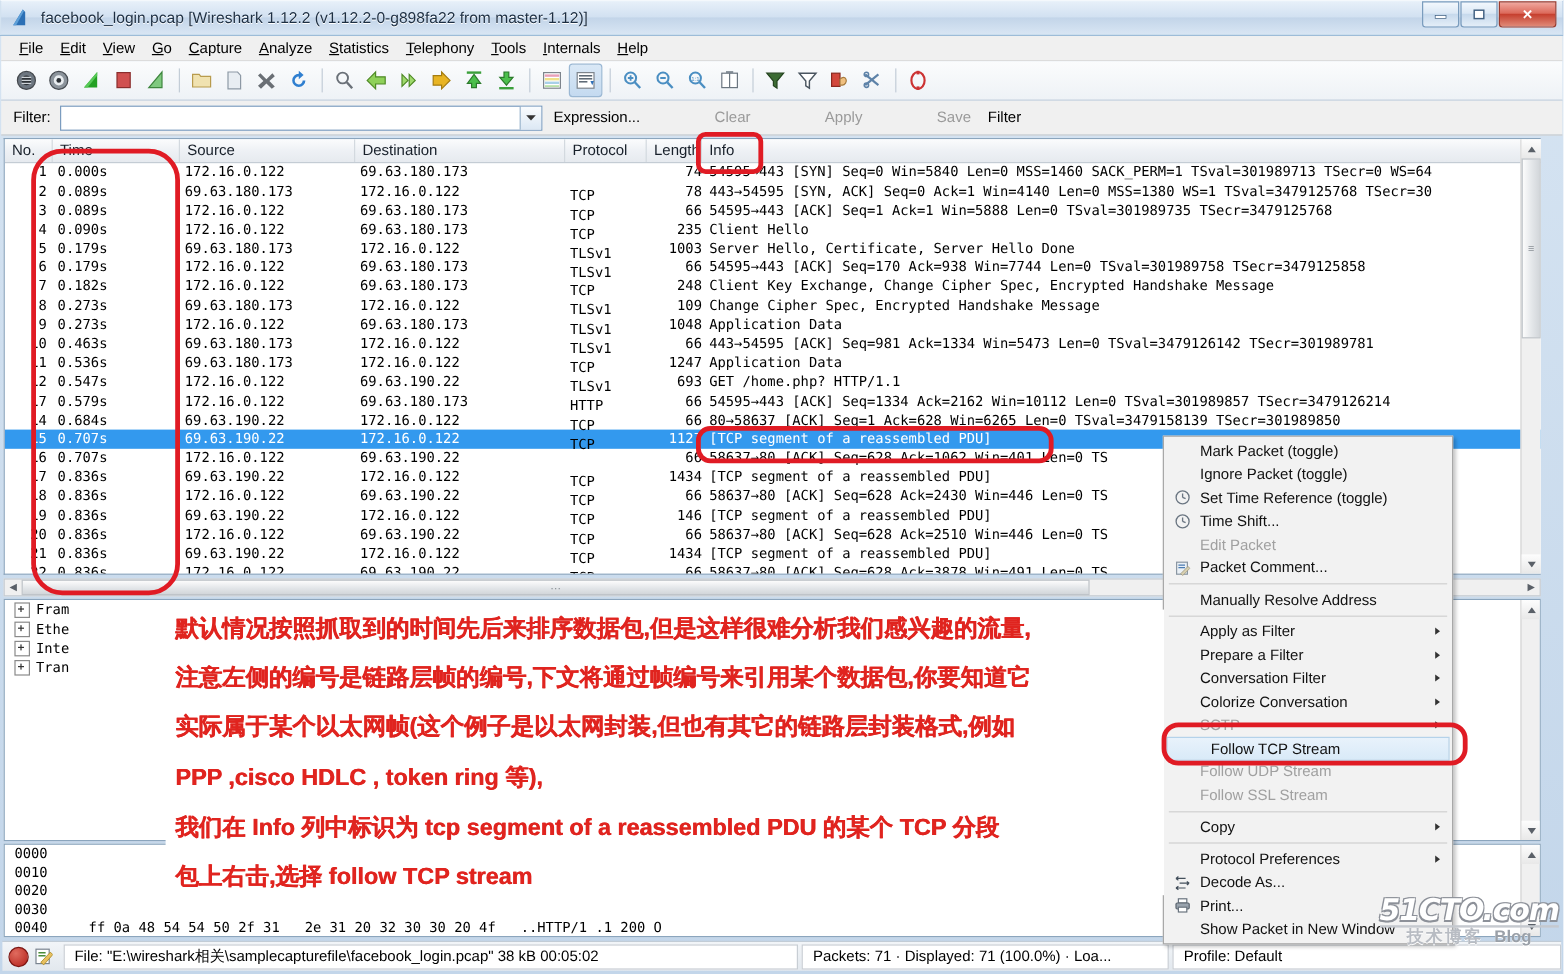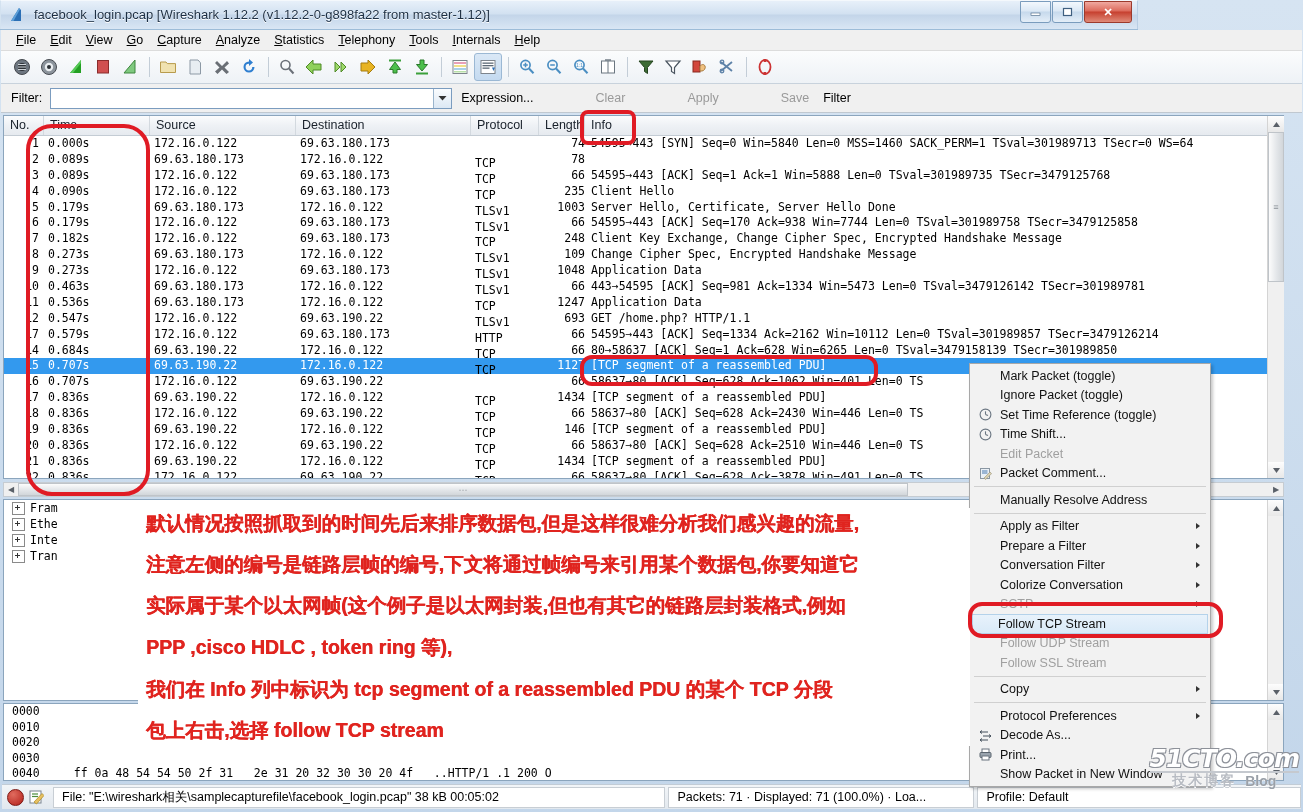--- a/index.html
+++ b/index.html
@@ -17,21 +17,21 @@
     width: 1303px;
     height: 812px;
     overflow: hidden;
     background: linear-gradient(to bottom, #d6e4f2 0%, #c3d6ea 100%);
   }
 
   
   .titlebar {
     position: absolute;
     left: 0; top: 0;
-    width: 1138px; height: 29px;
+    width: 1303px; height: 29px;
     background: linear-gradient(to bottom, #e9f1fa 0%, #d2e1f1 48%, #c3d5e9 52%, #d9e6f4 100%);
     border-bottom: 1px solid #9dbcd8;
     display: flex;
     align-items: center;
   }
   .titlebar::before {
     content: "";
     position: absolute;
     left: 0; top: 0; right: 0; bottom: 0;
     border-top: 1px solid #f4f8fc;
@@ -404,21 +404,21 @@
     padding-left: 30px;
     color: #111;
     position: relative;
     white-space: nowrap;
   }
   .ctx-item.dis { color: #a0a0a0; }
   .ctx-item.hl {
     background: linear-gradient(to bottom, #e8f2fb, #d9eaf8);
     border: 1px solid #b4d2ea;
     margin: 0 2px;
-    padding-left: 25px;
+    padding-left: 36px;
     height: 19.5px;
     box-sizing: border-box;
     text-align: right;
   }
   .ctx-sep {
     height: 1px;
     background: #d0d0d0;
     margin: 3px 4px 3px 4px;
   }
   .ctx-arrow {
@@ -749,20 +749,21 @@
           <div class="c-len">74</div>
           <div class="c-info">54595→443 [SYN] Seq=0 Win=5840 Len=0 MSS=1460 SACK_PERM=1 TSval=301989713 TSecr=0 WS=64</div>
         </div>
         <div class="pl-row">
           <div class="c-no">2</div>
           <div class="c-time">0.089s</div>
           <div class="c-src">69.63.180.173</div>
           <div class="c-dst">172.16.0.122</div>
           <div class="c-pro">TCP</div>
           <div class="c-len">78</div>
+          <div class="c-info">443→54595 [SYN, ACK] Seq=0 Ack=1 Win=4140 Len=0 MSS=1380 WS=1 TSval=3479125768 TSecr=30</div>
         </div>
         <div class="pl-row">
           <div class="c-no">3</div>
           <div class="c-time">0.089s</div>
           <div class="c-src">172.16.0.122</div>
           <div class="c-dst">69.63.180.173</div>
           <div class="c-pro">TCP</div>
           <div class="c-len">66</div>
           <div class="c-info">54595→443 [ACK] Seq=1 Ack=1 Win=5888 Len=0 TSval=301989735 TSecr=3479125768</div>
         </div>
@@ -1151,19 +1152,19 @@
   <div class="red-text" style="left:146px; top:717px;">包上右击,选择 follow TCP stream</div>
 
   <div class="redbox" style="left:26px; top:124px; width:116px; height:364px;"></div>
   <div class="redbox" style="left:580px; top:110px; width:48px; height:27px; border-radius:8px;"></div>
   <div class="redbox" style="left:580px; top:355px; width:290px; height:23px; border-radius:12px;"></div>
   <div class="redbox" style="left:968px; top:602px; width:247px; height:28px; border-radius:14px;"></div>
 
   <div class="watermark">
     <div class="wm-main">51CTO.com</div>
     <div class="wm-line"></div>
-    <div style="display:flex;align-items:center;justify-content:center;gap:9px">
+    <div style="display:flex;align-items:flex-start;justify-content:center;gap:9px">
       <div class="wm-sub">技术博客</div>
       <div class="wm-sub" style="letter-spacing:0;color:#9aa0a8">Blog</div>
     </div>
   </div>
 
 </div>
 
 </body></html>

